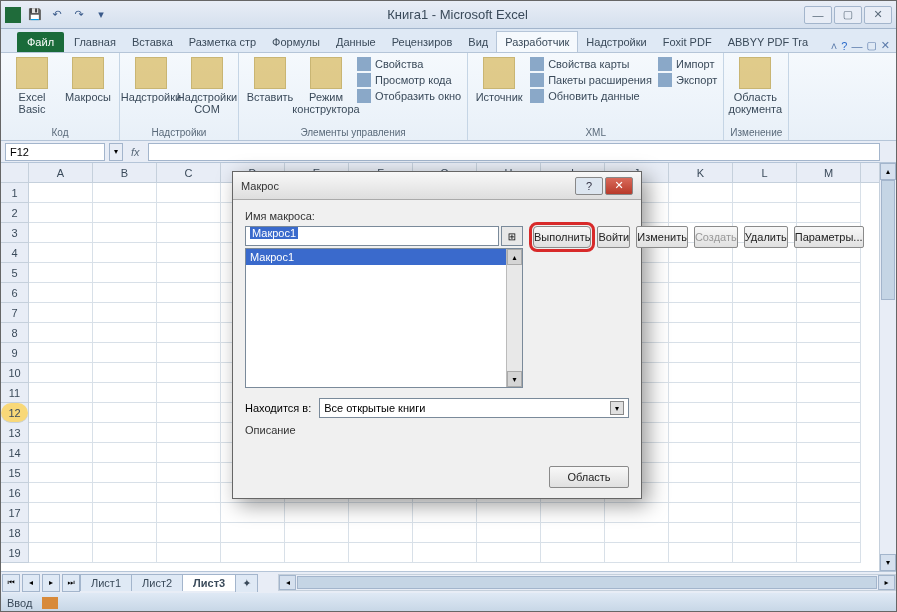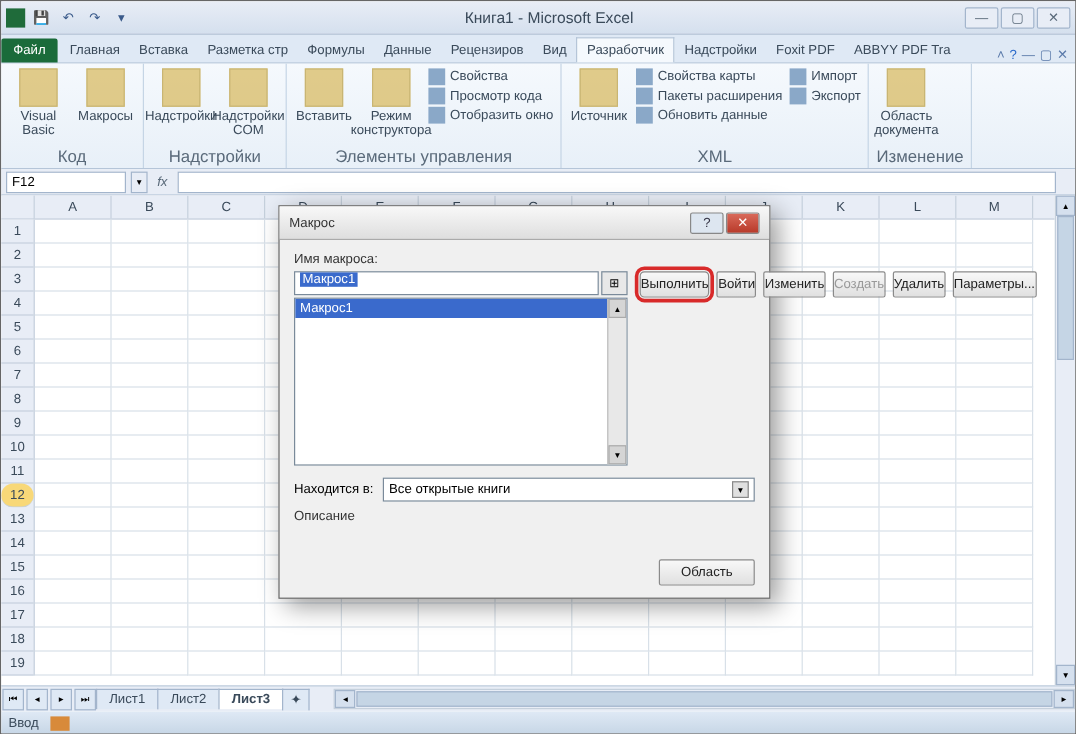--- a/index.html
+++ b/index.html
@@ -8,32 +8,32 @@
 
 .titlebar { height: 28px; background: linear-gradient(#e8edf6,#d5e0ee); display: flex; align-items: center; padding: 0 4px; border-bottom: 1px solid #a3b5cc; }
 .tb-icon { width: 16px; height: 16px; background: #1f6b3a; display: inline-block; margin-right: 4px; }
 .qat { display: flex; gap: 2px; align-items: center; }
 .qat .qbtn { width: 20px; height: 20px; display: flex; align-items: center; justify-content: center; color: #3a5a8a; }
 .tb-title { flex: 1; text-align: center; color: #3a4a5a; font-size: 13px; }
 .wincontrols { display: flex; gap: 2px; }
 .wincontrols .wc { width: 28px; height: 18px; border: 1px solid #a3b5cc; background: #e8edf6; display: flex; align-items: center; justify-content: center; color: #5a6a7a; border-radius: 2px; }
 
 
-.ribbon-tabs { height: 24px; background: #dfe9f5; display: flex; align-items: flex-end; padding-left: 0; border-bottom: 1px solid #b5c5d8; white-space: nowrap; }
+.ribbon-tabs { height: 24px; background: #dfe9f5; display: flex; align-items: flex-end; padding-left: 16px; border-bottom: 1px solid #b5c5d8; white-space: nowrap; }
 .rtab { padding: 4px 8px; color: #3a4a5a; cursor: pointer; }
 .rtab.file { background: #1a6b3a; color: #fff; border-radius: 2px 2px 0 0; margin-right: 2px; padding: 4px 10px; }
 .rtab.active { background: #f5f9fd; border: 1px solid #b5c5d8; border-bottom: none; }
 .ribbon-help { margin-left: auto; display: flex; gap: 4px; padding-right: 6px; align-items: center; }
 .ribbon-help span { color: #5a7aaa; }
 
 
 .ribbon-body { height: 88px; background: linear-gradient(#f5f9fd,#e8f0f8); border-bottom: 1px solid #b5c5d8; display: flex; }
 .rgroup { border-right: 1px solid #c5d5e5; padding: 4px 6px 2px; display: flex; flex-direction: column; }
 .rgroup-items { flex: 1; display: flex; gap: 6px; align-items: flex-start; }
-.rgroup-label { text-align: center; color: #5a6a7a; font-size: 14px; padding-top: 2px; }
+.rgroup-label { text-align: center; color: #5a6a7a; font-size: 10px; padding-top: 2px; }
 .rbig { display: flex; flex-direction: column; align-items: center; width: 50px; color: #3a4a5a; text-align: center; gap: 2px; }
 .rbig .ricon { width: 32px; height: 32px; background: #d8b85a; border: 1px solid #b89a3a; opacity: 0.7; }
 .rsmall { display: flex; flex-direction: column; gap: 2px; }
 .rsmall-item { display: flex; align-items: center; gap: 4px; color: #3a4a5a; white-space: nowrap; }
 .rsmall-item .sicon { width: 14px; height: 14px; background: #8aa8c8; }
 
 
 .formula-bar { height: 22px; background: #e8edf6; border-bottom: 1px solid #b5c5d8; display: flex; align-items: center; }
 .namebox { width: 100px; height: 18px; background: #fff; border: 1px solid #a3b5cc; margin: 0 4px; padding: 0 4px; display: flex; align-items: center; }
 .namebox-drop { width: 14px; height: 18px; border: 1px solid #a3b5cc; background: #e8edf6; display: flex; align-items: center; justify-content: center; font-size: 8px; }
@@ -138,21 +138,21 @@
     <span>▢</span>
     <span>✕</span>
   </div>
 </div>
 
 <div class="ribbon-body">
   <div class="rgroup">
     <div class="rgroup-items">
       <div class="rbig">
           <div class="ricon"></div>
-          <span>Visual Basic</span>
+          <span>Excel Basic</span>
         </div>
       <div class="rbig">
           <div class="ricon"></div>
           <span>Макросы</span>
         </div>
     </div>
     <div class="rgroup-label">Код</div>
   </div>
   <div class="rgroup">
     <div class="rgroup-items">

